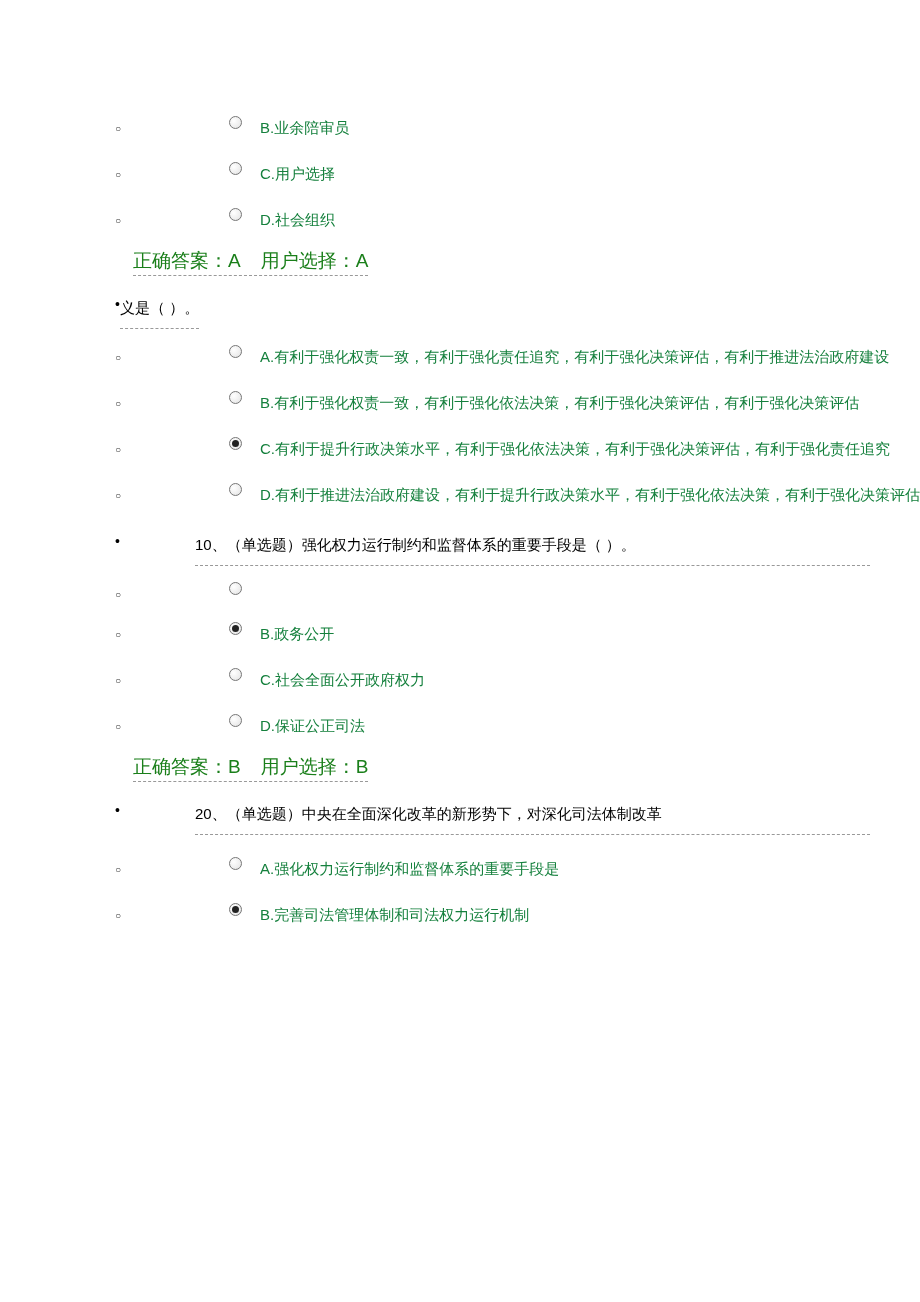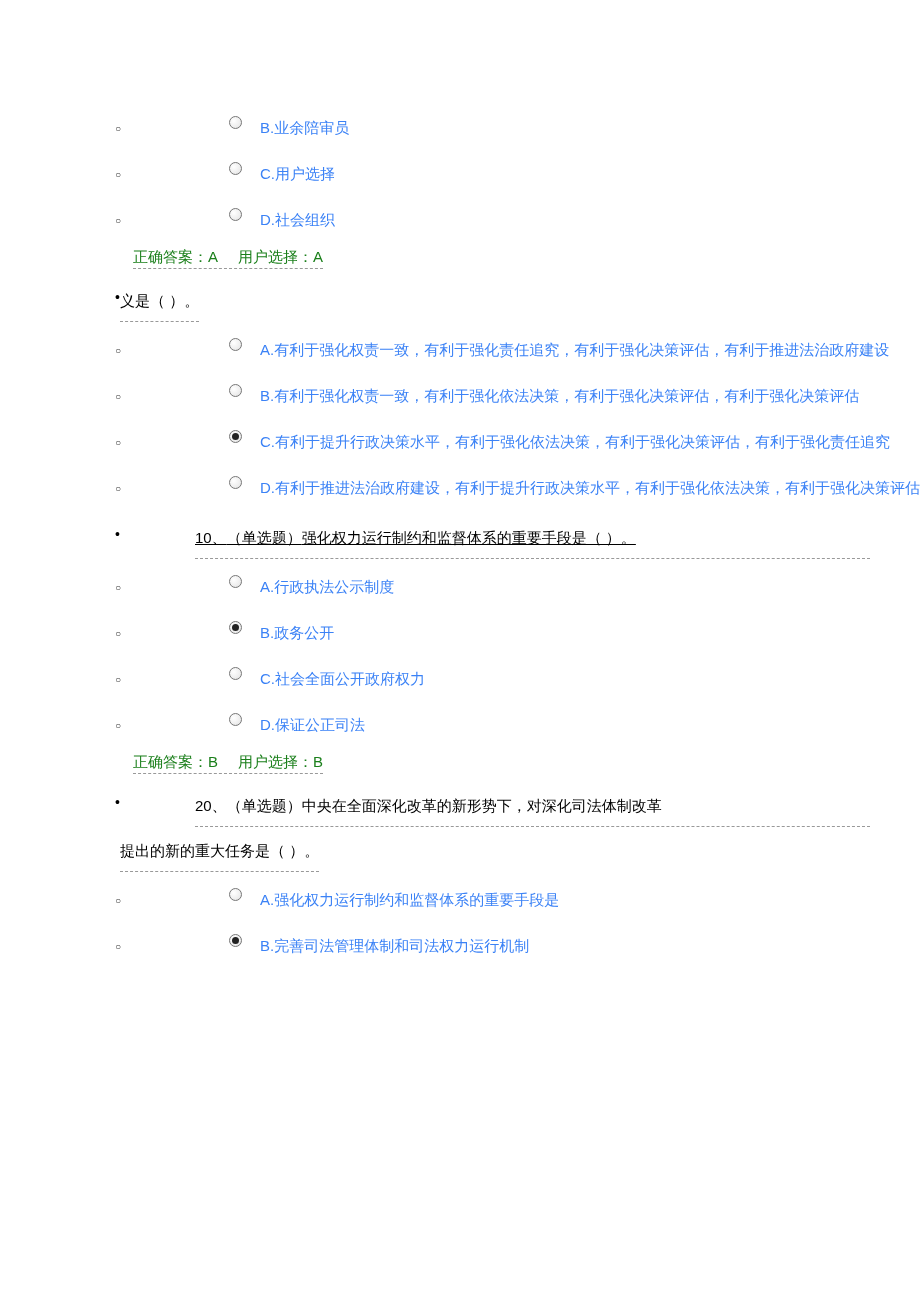--- a/index.html
+++ b/index.html
@@ -47,29 +47,29 @@
     }
     .radio.selected::after {
       content: "";
       position: absolute;
       top: 2px; left: 2px; right: 2px; bottom: 2px;
       background: #222;
       border-radius: 50%;
     }
     .opt-text {
       flex: 1;
-      color: #3b82f6;
+      color: #15803d;
       line-height: 2.4;
     }
 
     .answer-row {
       margin: 4px 0 2px 0;
       padding-left: 133px;
       font-family: "Microsoft YaHei", Arial, sans-serif;
-      font-size: 15px;
+      font-size: 19px;
     }
     .answer-row .lbl, .answer-row .val { display: inline; }
     .answer-row .gap { display: inline-block; width: 20px; }
     .green { color: #1a7f1a; }
     .red { color: #d00000; }
     .letter { font-family: Arial, sans-serif; }
     .dash-under {
       border-bottom: 1px dashed #999;
       display: inline-block;
       padding-bottom: 1px;
@@ -176,30 +176,29 @@
         <span class="radio"></span>
       </span>
     <span class="opt-text">D.有利于推进法治政府建设，有利于提升行政决策水平，有利于强化依法决策，有利于强化决策评估</span>
   </div>
 </div>
 
 <div class="q-block">
   <div class="question-row">
     <span class="q-bullet">•</span>
     <div class="q-body">
-      <span class="q-first-line" style="margin-bottom:0;text-decoration:underline;"><span class="q-num">10、</span><span>（单选题）</span><span>强化权力运行制约和监督体系的重要手段是（ ）。</span></span>
+      <span class="q-first-line" style="margin-bottom:0;"><span class="q-num">10、</span><span>（单选题）</span><span>强化权力运行制约和监督体系的重要手段是（ ）。</span></span>
     </div>
   </div>
 
   <div class="option-row">
     <span class="opt-bullet">○</span>
     <span class="opt-radio">
         <span class="radio"></span>
       </span>
-    <span class="opt-text">A.行政执法公示制度</span>
   </div>
   <div class="option-row">
     <span class="opt-bullet">○</span>
     <span class="opt-radio">
         <span class="radio selected"></span>
       </span>
     <span class="opt-text">B.政务公开</span>
   </div>
   <div class="option-row">
     <span class="opt-bullet">○</span>
@@ -220,21 +219,20 @@
       <span class="green lbl">正确答案：</span><span class="green letter val">B</span><span class="gap"></span><span class="green lbl">用户选择：</span><span class="green letter val">B</span>
     </span>
   </div>
 </div>
 
 <div class="q-block">
   <div class="question-row">
     <span class="q-bullet">•</span>
     <div class="q-body">
       <span class="q-first-line"><span class="q-num">20、</span><span>（单选题）</span><span>中央在全面深化改革的新形势下，对深化司法体制改革</span></span>
-      <span class="q-second-line">提出的新的重大任务是（ ）。</span>
     </div>
   </div>
 
   <div class="option-row">
     <span class="opt-bullet">○</span>
     <span class="opt-radio">
         <span class="radio"></span>
       </span>
     <span class="opt-text">A.强化权力运行制约和监督体系的重要手段是</span>
   </div>

